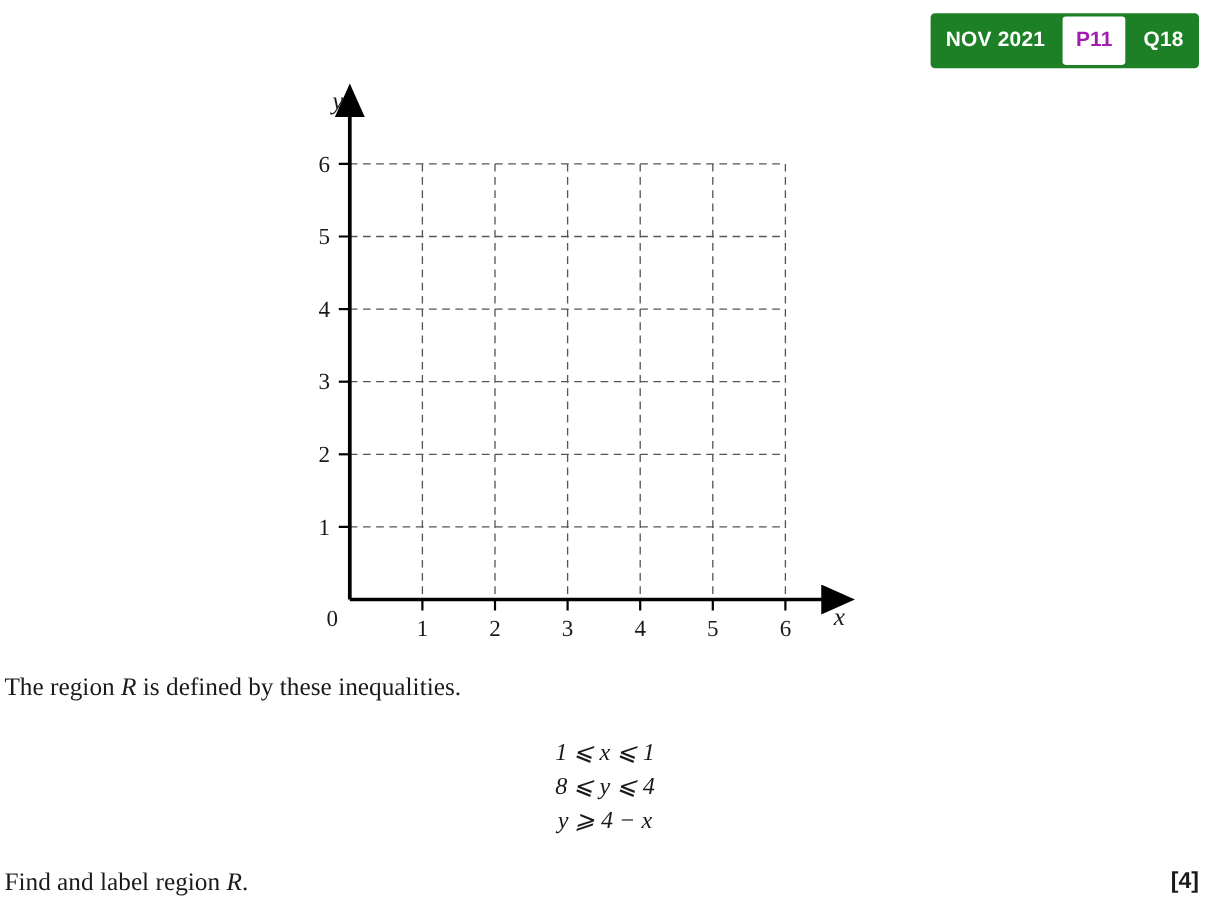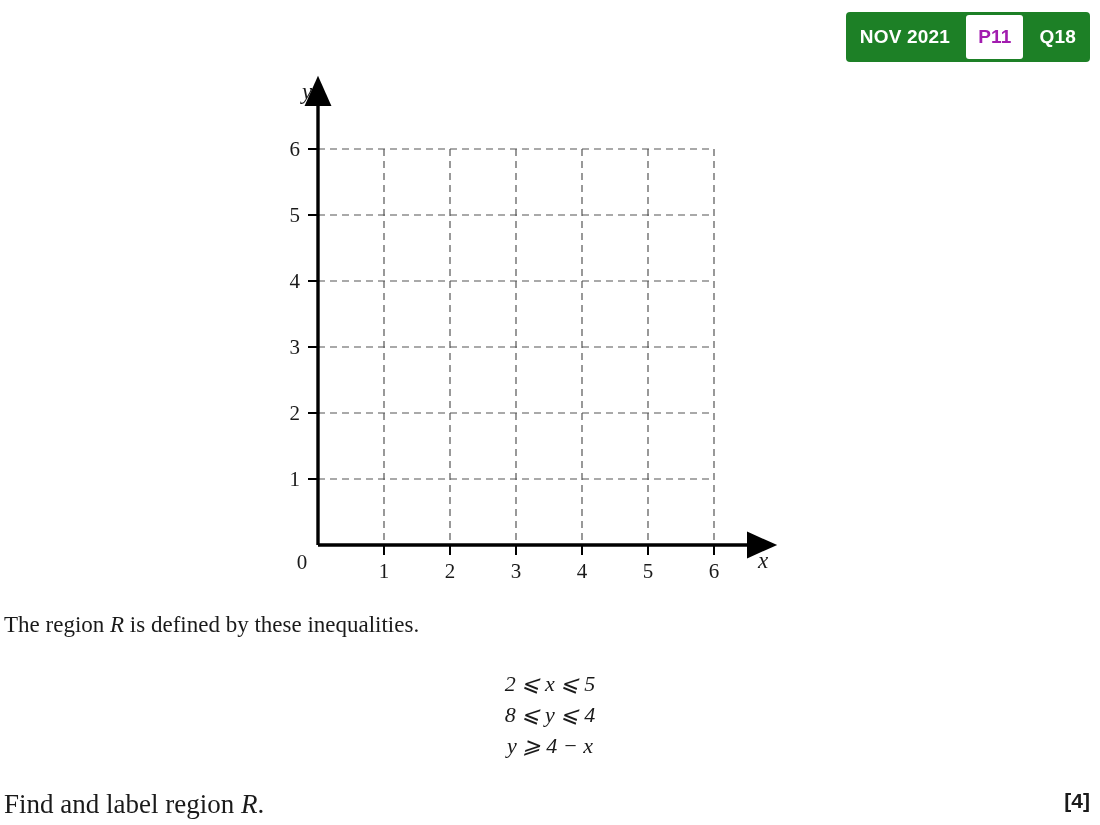--- a/index.html
+++ b/index.html
@@ -84,21 +84,21 @@
     white-space: pre;
   }
   .inequalities .ital {
     font-style: italic;
   }
 
   .question-line {
     position: absolute;
     left: 4px;
     top: 789px;
-    font-size: 27px;
+    font-size: 23px;
   }
   .question-line .ital {
     font-style: italic;
   }
 
   .marks {
     position: absolute;
     right: 10px;
     top: 789px;
     font-size: 21px;
@@ -182,21 +182,21 @@
     <text x="478" y="493" font-family="Liberation Serif, serif" font-style="italic" font-size="23" fill="#1a1a1a">x</text>
     <text x="22" y="24" font-family="Liberation Serif, serif" font-style="italic" font-size="23" fill="#1a1a1a">y</text>
   </svg>
 </div>
 
 <div class="statement">
   <span>The region </span><span class="ital">R</span><span> is defined by these inequalities.</span>
 </div>
 
 <div class="inequalities">
-  <div class="line ital">2 ⩽ x ⩽ 5</div>
+  <div class="line ital">1 ⩽ x ⩽ 1</div>
   <div class="line ital">8 ⩽ y ⩽ 4</div>
   <div class="line ital">y ⩾ 4 − x</div>
 </div>
 
 <div class="question-line">
   <span>Find and label region </span><span class="ital">R</span><span>.</span>
 </div>
 <div class="marks">[4]</div>
 
 </body></html>

